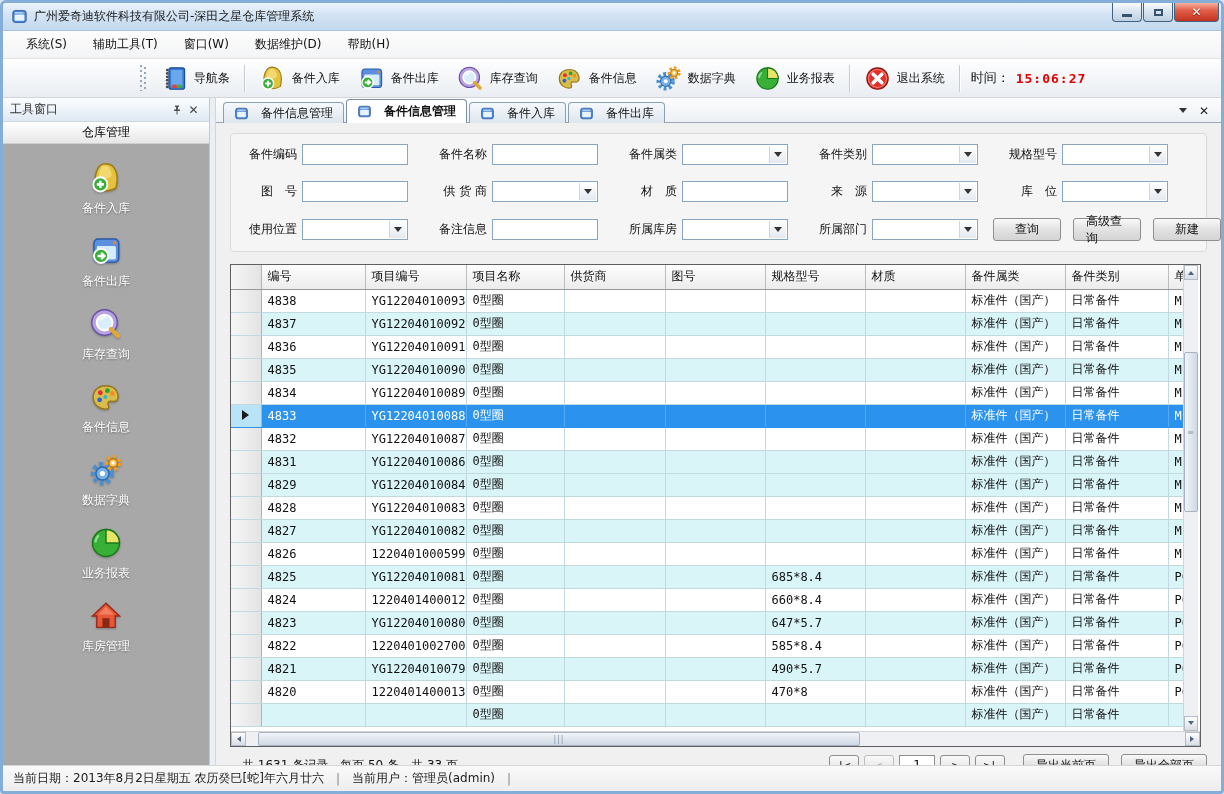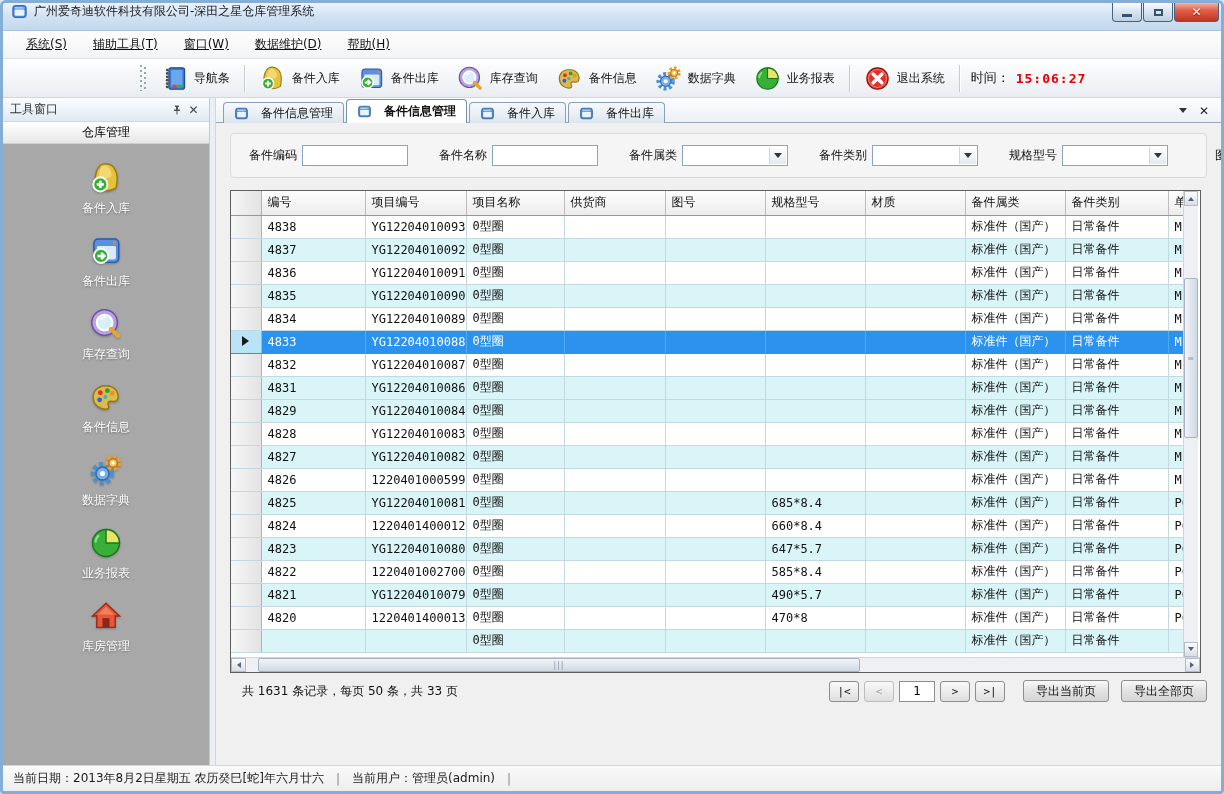--- a/index.html
+++ b/index.html
@@ -2,37 +2,37 @@
 <html><head>
 <meta charset="utf-8">
 <style>
   html,body{margin:0;padding:0;}
   body{width:1224px;height:794px;overflow:hidden;background:#d8e6f2;
        font-family:"DejaVu Sans","Liberation Sans",sans-serif;font-size:12px;color:#111;}
   .window{width:1218px;height:788px;border:3px solid #84add8;border-radius:6px 6px 4px 4px;
           box-shadow:inset 0 0 0 1px #c4d9ee;background:#f0f0f0;display:flex;flex-direction:column;overflow:hidden;}
 
   
-  .titlebar{height:27px;flex:none;display:flex;align-items:flex-start;padding:0 2px 0 8px;
+  .titlebar{height:27px;flex:none;display:flex;align-items:center;padding:0 2px 0 8px;
             background:linear-gradient(#ecf4fc,#d3e3f4 45%,#c3d8ed);border-bottom:1px solid #aac4de;}
   .titlebar .app-ico svg{width:17px;height:17px;display:block;}
   .title-text{margin-left:6px;color:#1a1a1a;}
   .win-controls{margin-left:auto;display:flex;align-self:flex-start;}
   .win-btn{width:30px;height:19px;margin-left:1px;border:1px solid #44627f;border-top:none;
            border-radius:0 0 4px 4px;background:linear-gradient(#fbfdfe,#dce7f2 40%,#bfd0e2);
            display:flex;align-items:center;justify-content:center;box-sizing:border-box;}
   .win-btn.close{width:45px;background:linear-gradient(#f6b3a2,#e2604a 40%,#c23322);}
   .g-min{width:10px;height:3px;background:#33536f;margin-top:6px;}
   .g-max{width:9px;height:7px;border:2px solid #33536f;box-sizing:border-box;}
   .g-close{color:#fff;font-weight:bold;font-size:12px;text-shadow:0 1px 1px #7a1408;}
 
   
   .menubar{height:27px;flex:none;display:flex;align-items:center;background:linear-gradient(#fdfdfd,#f3f4f6);
            border-bottom:1px solid #e2e2e2;padding-left:10px;}
-  .menu-item{padding:20px 13px;border-radius:2px;text-decoration:underline;}
+  .menu-item{padding:20px 13px;border-radius:2px;}
 
   
   .toolbar{height:38px;flex:none;display:flex;align-items:center;background:linear-gradient(#ffffff,#e9edf2);
            border-bottom:1px solid #d2d6db;padding:0 6px;justify-content:center;}
   .tb-grip{width:6px;height:26px;margin:0 6px 0 2px;
            background:repeating-linear-gradient(180deg,#94a6b8 0 2px,transparent 2px 5px),
                       repeating-linear-gradient(180deg,#94a6b8 0 2px,transparent 2px 5px);
            background-size:2px 100%,2px 100%;background-position:0 0,4px 2px;background-repeat:no-repeat;}
   .tb-item{display:flex;align-items:center;gap:6px;padding:3px 9px;border-radius:3px;}
   .tb-item svg{width:27px;height:27px;display:block;}
@@ -67,21 +67,21 @@
   .tab svg{width:15px;height:15px;display:block;}
   .tab.active{background:#fff;font-weight:bold;height:23px;z-index:2;border-color:#7890a8;}
   .tab-right{margin-left:auto;display:flex;align-items:center;gap:12px;padding:0 12px 5px 0;color:#222;}
   .chev{width:0;height:0;border:4px solid transparent;border-top:5px solid #333;margin-top:4px;}
   .xmark{font-size:12px;font-weight:bold;line-height:1;}
 
   
   .panel{flex:1;display:flex;flex-direction:column;padding:10px 14px 0 14px;min-height:0;}
 
   .searchbox{flex:none;background:#f5f5f5;border:1px solid #dadada;border-radius:4px;
-             padding:10px 8px 10px 2px;display:flex;flex-direction:row;gap:4px;}
+             padding:10px 8px 10px 2px;display:flex;flex-direction:column;gap:16px;}
   .s-row{display:flex;align-items:center;}
   .s-field{display:flex;align-items:center;width:190px;flex:none;}
   .s-label{width:64px;text-align:right;margin-right:5px;white-space:pre;}
   .txt{width:106px;height:21px;border:1px solid #88a6c0;background:#fff;box-sizing:border-box;
        font:inherit;padding:0 3px;}
   .sel{width:106px;height:21px;border:1px solid #88a6c0;background:#fff;box-sizing:border-box;position:relative;}
   .sel .arr{position:absolute;right:1px;top:1px;bottom:1px;width:16px;display:flex;align-items:center;
             justify-content:center;background:linear-gradient(#fefefe,#e4e9f0);border-left:1px solid #ccd6e2;}
   .arr-tri{width:0;height:0;border:4px solid transparent;border-top:5px solid #333;margin-top:4px;}
   .s-btns{margin-left:auto;display:flex;gap:12px;}

